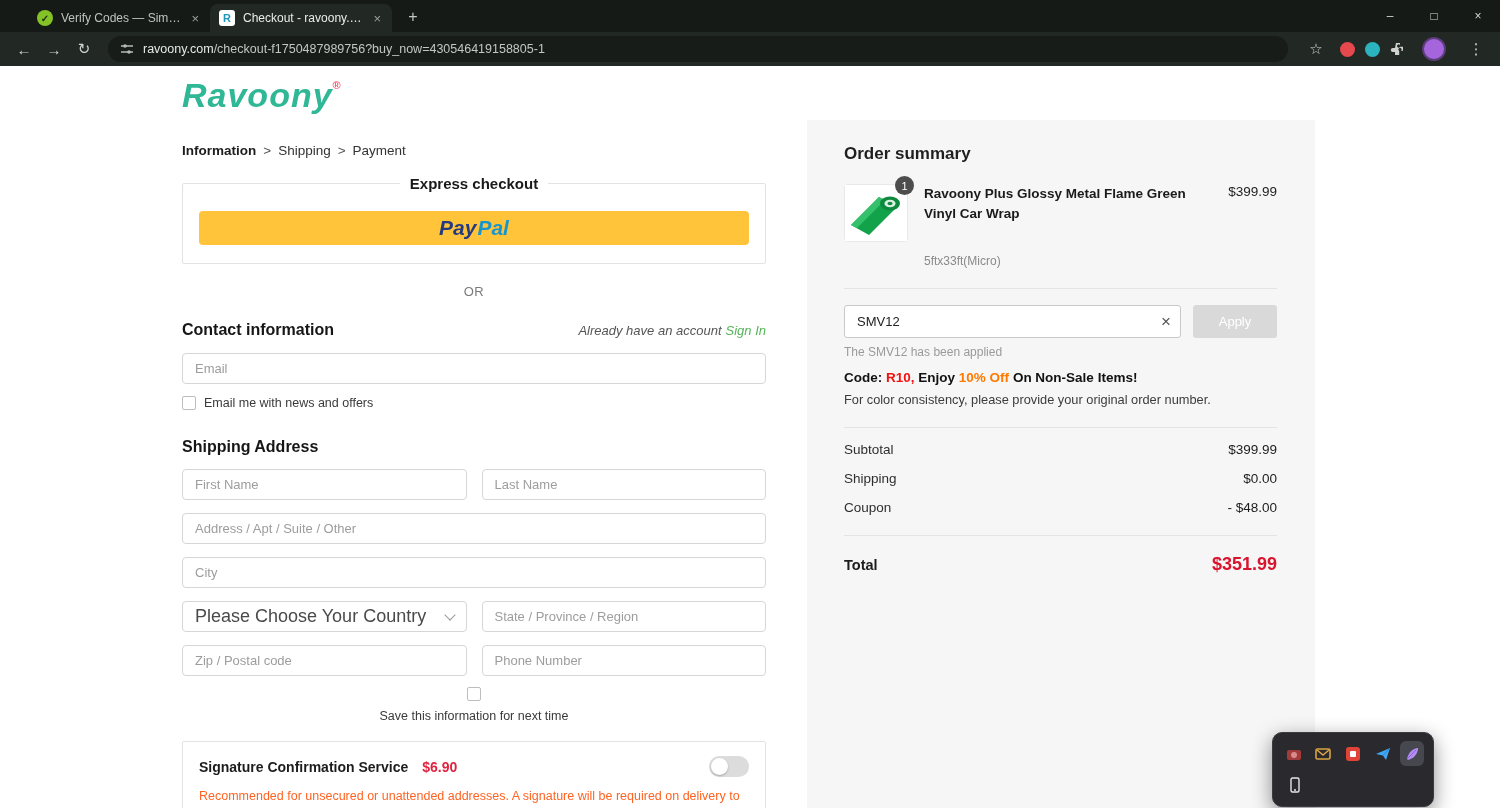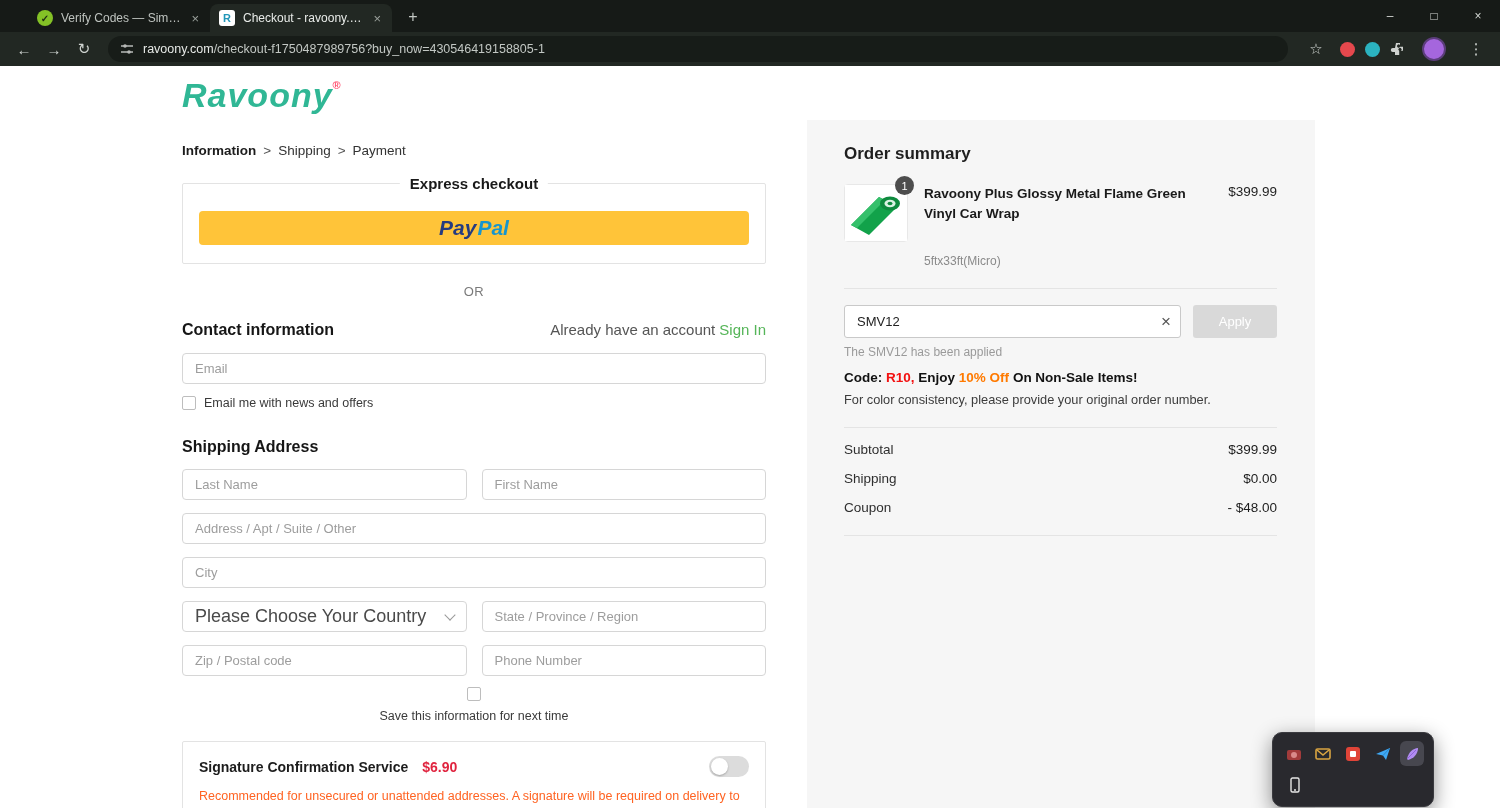--- a/index.html
+++ b/index.html
@@ -58,21 +58,21 @@
   .paypal-btn { height:34px; background:#ffc439; border-radius:4px; display:flex;
     align-items:center; justify-content:center; cursor:pointer; }
   .pp { font-style:italic; font-weight:800; font-size:21px; }
   .pp-pay { color:#253b80; }
   .pp-pal { color:#1795ce; margin-left:1px; }
 
   .or-divider { text-align:center; margin-top:20px; font-size:13px; color:#7a7a7a; letter-spacing:.5px; }
 
   .contact-row { margin-top:22px; display:flex; align-items:baseline; justify-content:space-between; }
   .section-title { font-size:16px; font-weight:700; color:#161616; }
-  .account-prompt { font-size:15px; color:#555; }
+  .account-prompt { font-size:13px; color:#555;font-style:italic; }
   .signin-link { color:#55b558; margin-left:4px; cursor:pointer; }
 
   .text-input { width:100%; height:31px; border:1px solid #d6d6d6; border-radius:4px;
     padding:0 12px; font-size:13px; color:#333; background:#fff; outline:none;
     font-family:"Liberation Sans", sans-serif; }
   .text-input::placeholder { color:#9d9d9d; }
   .mt14 { margin-top:14px; }
   .mt13 { margin-top:13px; }
 
   .check-row { margin-top:12px; display:flex; align-items:center; gap:8px;
@@ -236,22 +236,22 @@
     <input class="text-input mt14" type="text" placeholder="Email" style="">
 
     <div class="check-row">
       <span class="checkbox"></span>
       <span>Email me with news and offers</span>
     </div>
 
     <div class="section-title shipping-title">Shipping Address</div>
 
     <div class="field-row">
+      <input class="text-input" type="text" placeholder="First Name" style="">
       <input class="text-input" type="text" placeholder="Last Name" style="">
-      <input class="text-input" type="text" placeholder="First Name" style="">
     </div>
 
     <input class="text-input mt13" type="text" placeholder="Address / Apt / Suite / Other" style="">
 
     <input class="text-input mt13" type="text" placeholder="City" style="">
 
     <div class="field-row">
       <div class="select-box">
         <span>Please Choose Your Country</span>
         <span class="chevron"></span>
@@ -335,20 +335,24 @@
       <span>Shipping</span>
       <span class="sum-val">$0.00</span>
     </div>
     <div class="sum-row">
       <span>Coupon</span>
       <span class="sum-val">- $48.00</span>
     </div>
 
     <div class="divider"></div>
 
+    <div class="total-row">
+      <span class="total-label">Total</span>
+      <span class="total-value">$351.99</span>
+    </div>
   </div>
 
   <div class="popup">
     <div class="popup-row">
       <span class="p-icon">
         <svg width="16" height="16" viewBox="0 0 16 16">
             <rect x="1" y="4" width="14" height="10" rx="2" fill="#a23b3b"></rect>
             <circle cx="8" cy="9" r="3" fill="#d98a8a"></circle>
           </svg>
       </span>

